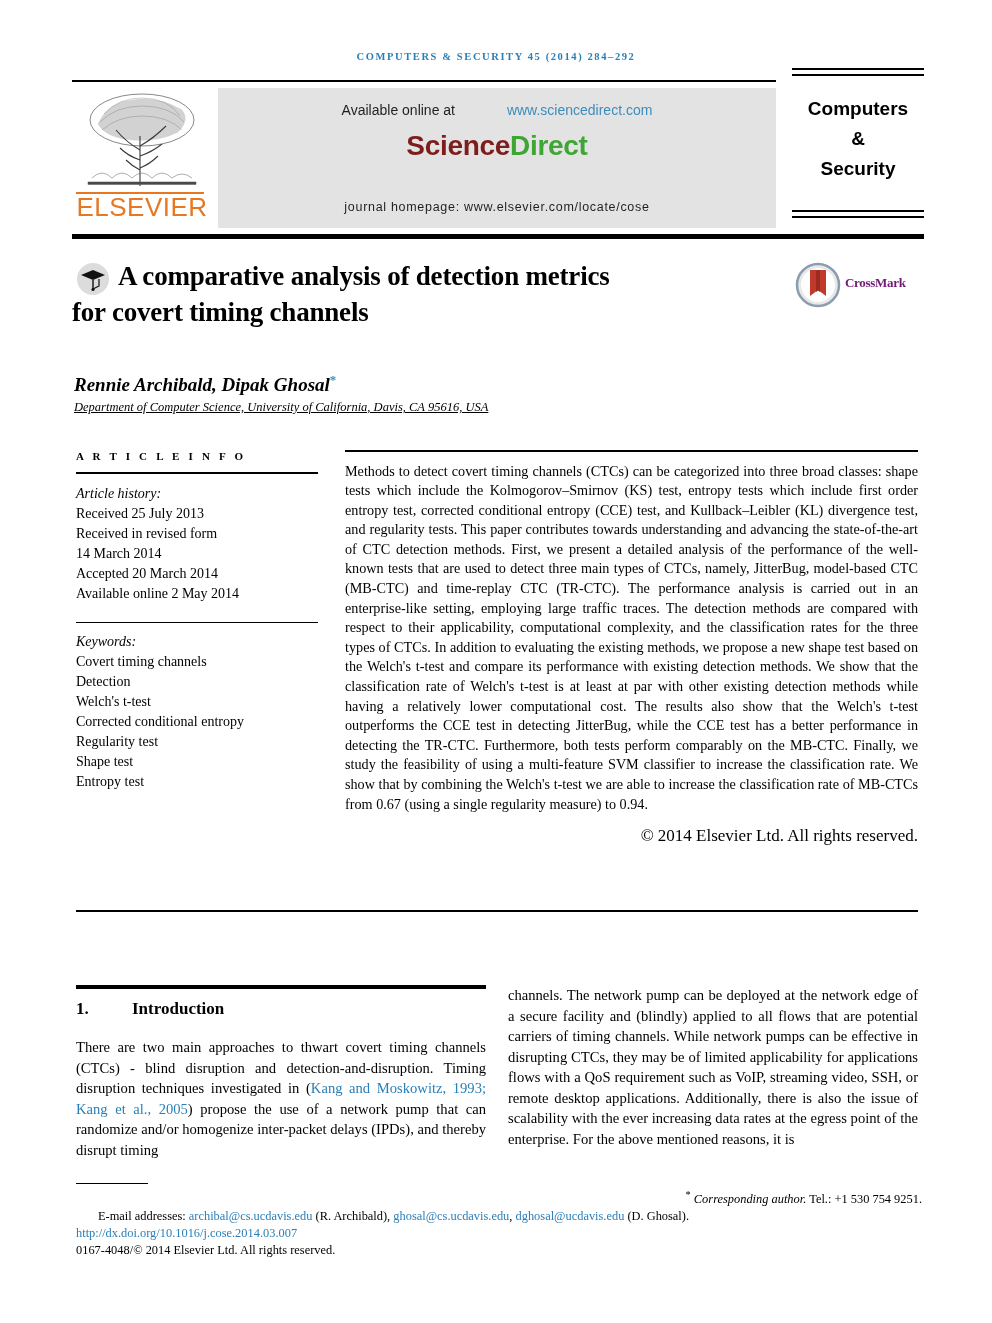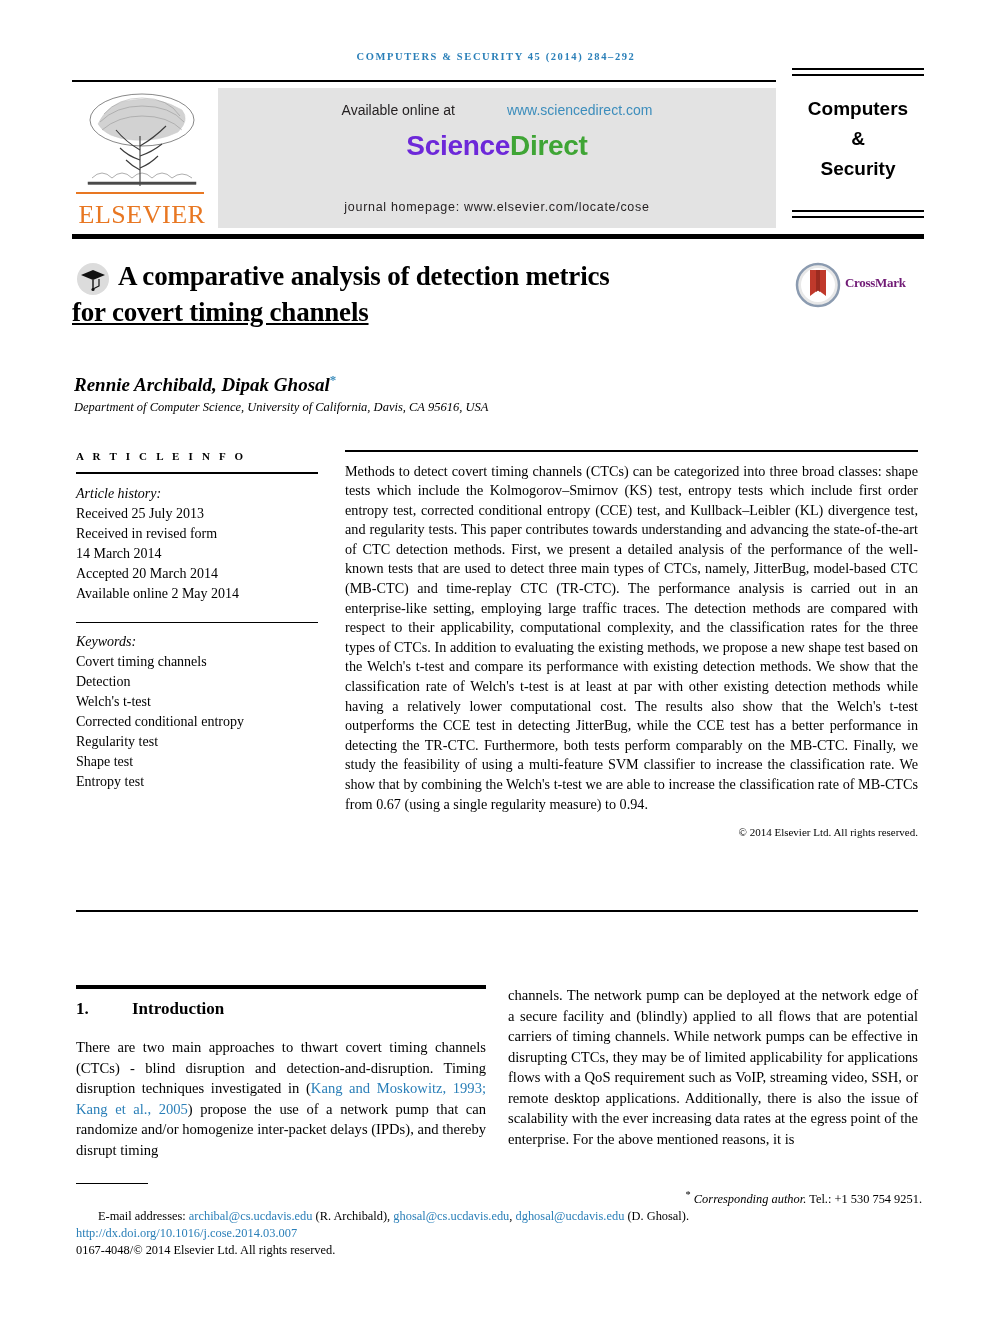--- a/index.html
+++ b/index.html
@@ -52,24 +52,24 @@
     width: 704px; height: 140px;
   }
   .elsevier-block {
     position: absolute;
     left: 0; top: 0;
     width: 140px; height: 140px;
   }
   .tree-svg { position: absolute; left: 6px; top: 2px; }
   .elsevier-word {
     position: absolute;
-    left: 0px; top: 112px;
+    left: 0px; top: 104px;
     width: 140px;
     text-align: center;
-    font-family: Liberation Serif, serif;
+    font-family: Liberation Sans, sans-serif;
     font-size: 26px;
     letter-spacing: 0.5px;
     color: #E87722;
   }
   .elsevier-rule {
     position: absolute;
     left: 4px; top: 104px;
     width: 128px; height: 2px;
     background: #E87722;
   }
@@ -93,21 +93,21 @@
   .sd-logo {
     position: absolute;
     left: 0; top: 42px;
     width: 558px;
     text-align: center;
     font-family: "Liberation Sans", sans-serif;
     font-size: 28px;
     font-weight: bold;
     letter-spacing: -0.3px;
   }
-  .sd-science { color: #6d28d9; }
+  .sd-science { color: #7f1d1d; }
   .sd-direct { color: #3fa535; }
   .sd-home {
     position: absolute;
     left: 0; bottom: 14px;
     width: 558px;
     text-align: center;
     font-family: "Liberation Sans", sans-serif;
     font-size: 12.5px;
     letter-spacing: 0.7px;
     color: #231f20;
@@ -156,21 +156,21 @@
   .article-title {
     margin: 0;
     padding-left: 46px;
     font-family: "Liberation Serif", serif;
     font-size: 27px;
     font-weight: bold;
     line-height: 36px;
     letter-spacing: -0.2px;
     color: #000;
   }
-  .article-title .line2 { display: block; padding-left: 0; margin-left: -46px; text-decoration: underline; }
+  .article-title .line2 { display: block; padding-left: 0; margin-left: -46px; }
 
   .crossmark {
     position: absolute;
     left: 795px; top: 262px;
     width: 120px; height: 46px;
   }
   .cm-label {
     position: absolute;
     left: 50px; top: 13px;
     font-family: "Liberation Serif", serif;
@@ -190,20 +190,21 @@
     color: #000;
   }
   .authors sup { color: #3c8dbc; font-size: 13px; font-style: normal; }
   .affiliation {
     position: absolute;
     left: 74px; top: 400px;
     font-family: "Liberation Serif", serif;
     font-size: 12.5px;
     font-style: italic;
     color: #000;
+    text-decoration: underline;
   }
 
   
   .info-col {
     position: absolute;
     left: 76px; top: 450px;
     width: 242px;
   }
   .abs-col {
     position: absolute;
@@ -233,21 +234,21 @@
 
   .abstract-text {
     font-family: "Liberation Serif", serif;
     font-size: 14.2px;
     line-height: 19.6px;
     text-align: justify;
     margin: 0;
   }
   .copyright-line {
     font-family: "Liberation Serif", serif;
-    font-size: 11px;
+    font-size: 17px;
     text-align: right;
     margin-top: 12px;
   }
 
   .rule-abs-bottom {
     position: absolute;
     left: 76px; top: 910px;
     width: 842px; height: 1.6px;
     background: #000;
   }

